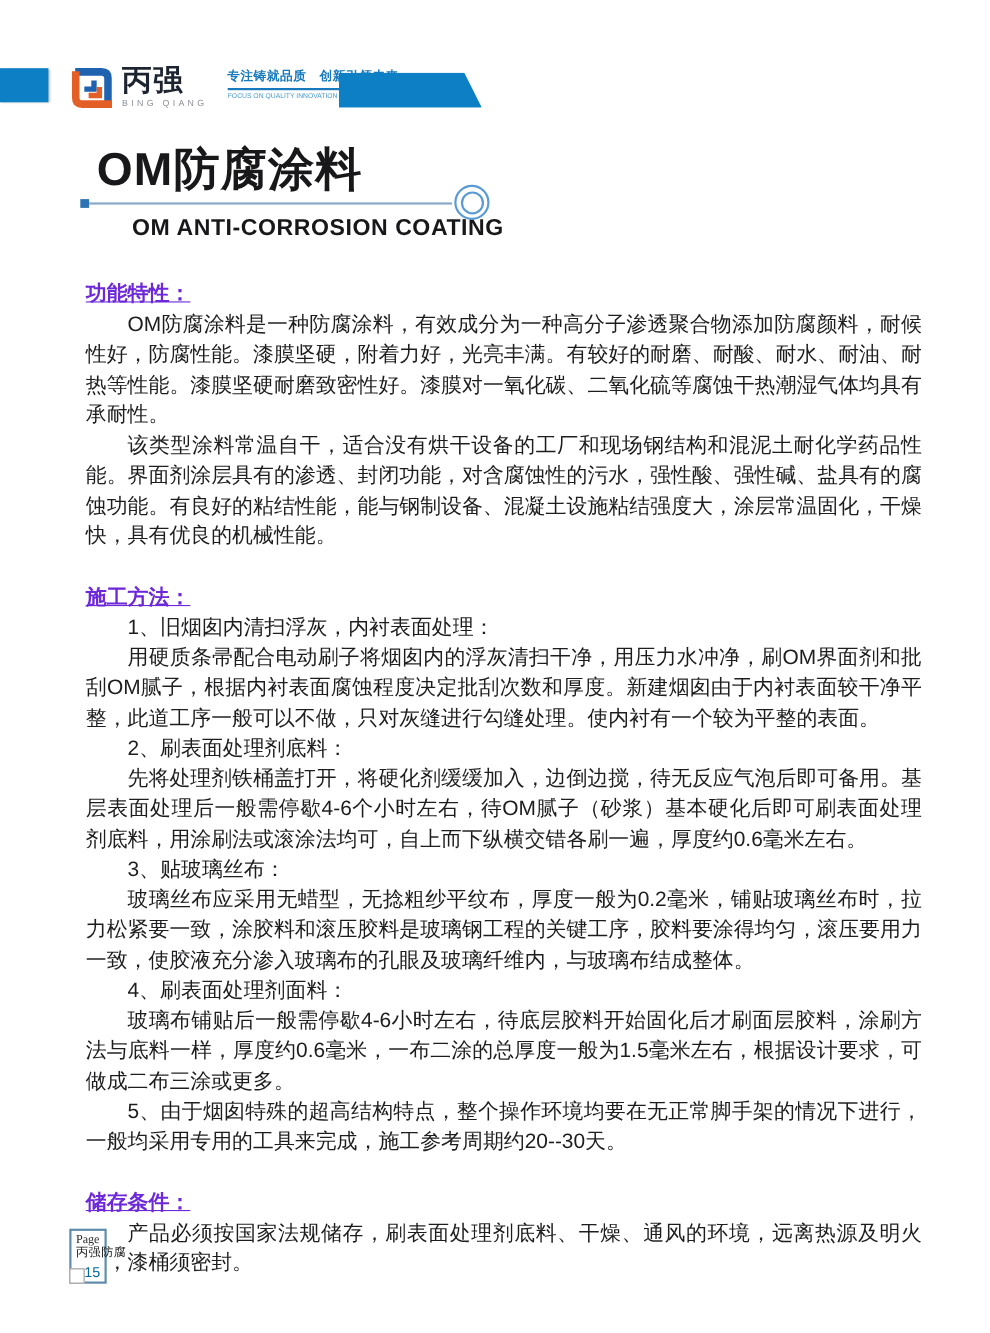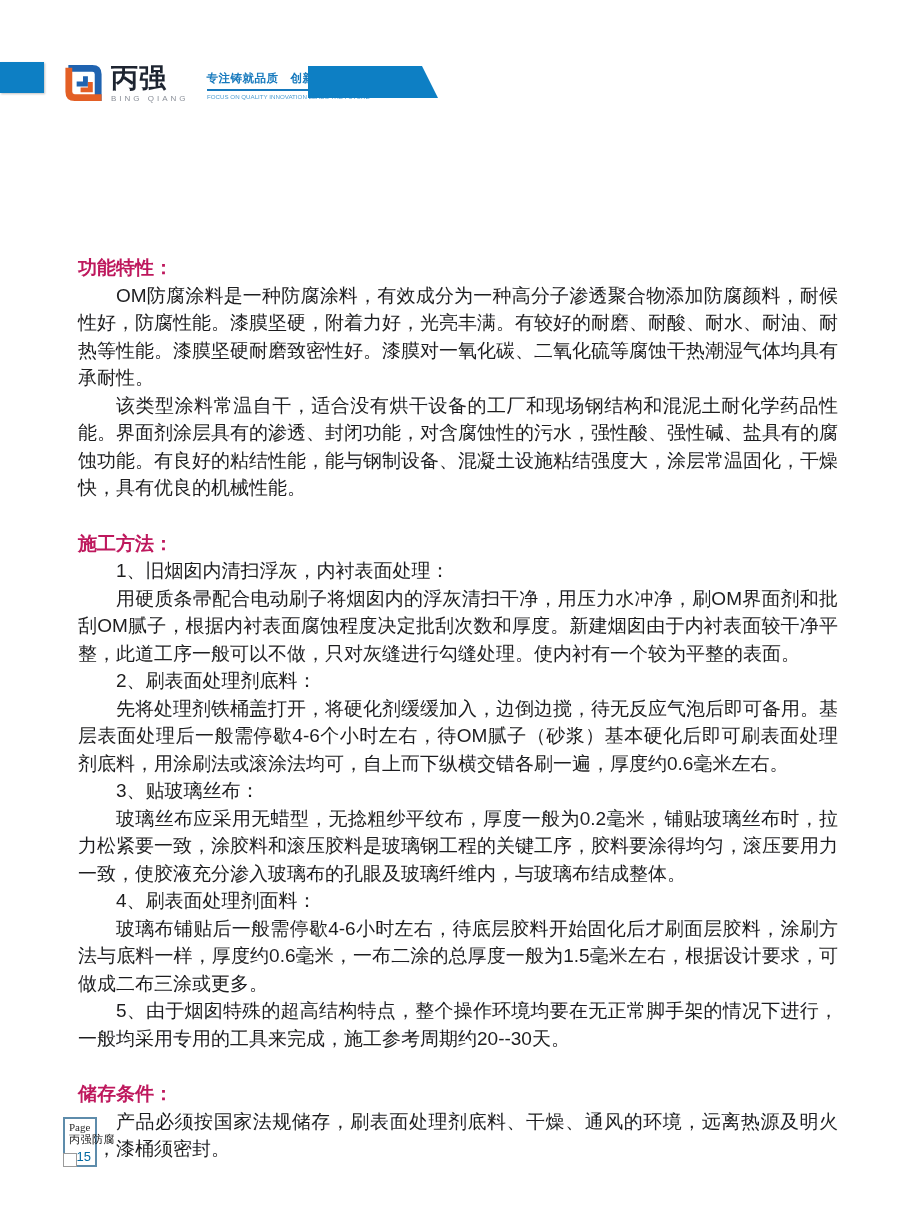--- a/index.html
+++ b/index.html
@@ -10,21 +10,21 @@
     margin:0 auto;
     overflow:hidden;
     font-family:"Liberation Sans","DejaVu Sans",sans-serif;
     color:#1d1d1f;
   }
   
   .topleft-bar{
     position:absolute;left:0;top:62px;width:44px;height:31px;
     background:#0d7fc4;box-shadow:1px 1px 2px rgba(0,0,0,.25);
   }
-  .header{position:absolute;left:62px;top:56px;height:52px;display:flex;align-items:center;}
+  .header{position:absolute;left:62px;top:56px;height:52px;display:flex;align-items:flex-start;}
   .logo-icon{width:43px;height:44px;margin-top:2px;}
   .logo-text{margin-left:6px;margin-top:2px;}
   .logo-cn{font-size:27px;font-weight:bold;color:#1d2430;letter-spacing:1px;line-height:30px;}
   .logo-en{font-size:8px;color:#8a8f98;letter-spacing:3px;margin-top:1px;}
   .slogan{margin-left:18px;margin-top:6px;width:150px;}
   .slogan-cn{font-size:11.5px;font-weight:bold;color:#1679bd;white-space:nowrap;letter-spacing:.5px;}
   .slogan-rule{height:2px;background:#1679bd;margin:3px 0 2px 0;}
   .slogan-en{font-size:6.5px;color:#4a9bd0;white-space:nowrap;transform:scale(.95);transform-origin:left;}
   .header-ribbon{
     position:absolute;left:308px;top:66px;width:130px;height:32px;
@@ -40,21 +40,21 @@
   .title-circle{
     width:28px;height:28px;border:2px solid #5b9bd5;border-radius:50%;
     display:flex;align-items:center;justify-content:center;margin-left:2px;background:#fff;
     position:relative;top:-1px;
   }
   .title-circle-inner{width:17px;height:17px;border:2px solid #5b9bd5;border-radius:50%;}
   .title-en{font-size:21px;font-weight:bold;color:#18181b;margin-left:47px;margin-top:6px;letter-spacing:.5px;}
   
   .content{position:absolute;left:78px;top:254px;width:760px;}
   .section-heading{
-    color:#be185d;font-weight:bold;font-size:19px;line-height:27.5px;margin:0;
+    color:#6d28d9;font-weight:bold;font-size:19px;line-height:27.5px;margin:0;text-decoration:underline;
   }
   .section{margin-top:0;}
   .section + .section{margin-top:28px;}
   .para{
     margin:0;font-size:19px;line-height:27.5px;text-align:justify;
     text-indent:2em;color:#1d1d1f;
   }
   
   .footer-box{
     position:absolute;left:63px;top:1117px;width:34px;height:50px;
@@ -93,20 +93,31 @@
     </div>
     <div class="slogan">
       <div class="slogan-cn">专注铸就品质　创新引领未来</div>
       <div class="slogan-rule"></div>
       <div class="slogan-en">FOCUS ON QUALITY  INNOVATION LEADS THE FUTURE</div>
     </div>
   </div>
 
   <div class="header-ribbon"></div>
 
+  <div class="title-block">
+    <div class="title-cn">OM防腐涂料</div>
+    <div class="title-rule-row">
+      <div class="title-square"></div>
+      <div class="title-line"></div>
+      <div class="title-circle">
+        <div class="title-circle-inner"></div>
+      </div>
+    </div>
+    <div class="title-en">OM ANTI-CORROSION COATING</div>
+  </div>
 
   <div class="content">
 
     <div class="section">
       <h2 class="section-heading">功能特性：</h2>
       <p class="para">OM防腐涂料是一种防腐涂料，有效成分为一种高分子渗透聚合物添加防腐颜料，耐候性好，防腐性能。漆膜坚硬，附着力好，光亮丰满。有较好的耐磨、耐酸、耐水、耐油、耐热等性能。漆膜坚硬耐磨致密性好。漆膜对一氧化碳、二氧化硫等腐蚀干热潮湿气体均具有承耐性。</p>
       <p class="para">该类型涂料常温自干，适合没有烘干设备的工厂和现场钢结构和混泥土耐化学药品性能。界面剂涂层具有的渗透、封闭功能，对含腐蚀性的污水，强性酸、强性碱、盐具有的腐蚀功能。有良好的粘结性能，能与钢制设备、混凝土设施粘结强度大，涂层常温固化，干燥快，具有优良的机械性能。</p>
     </div>
 
     <div class="section">

